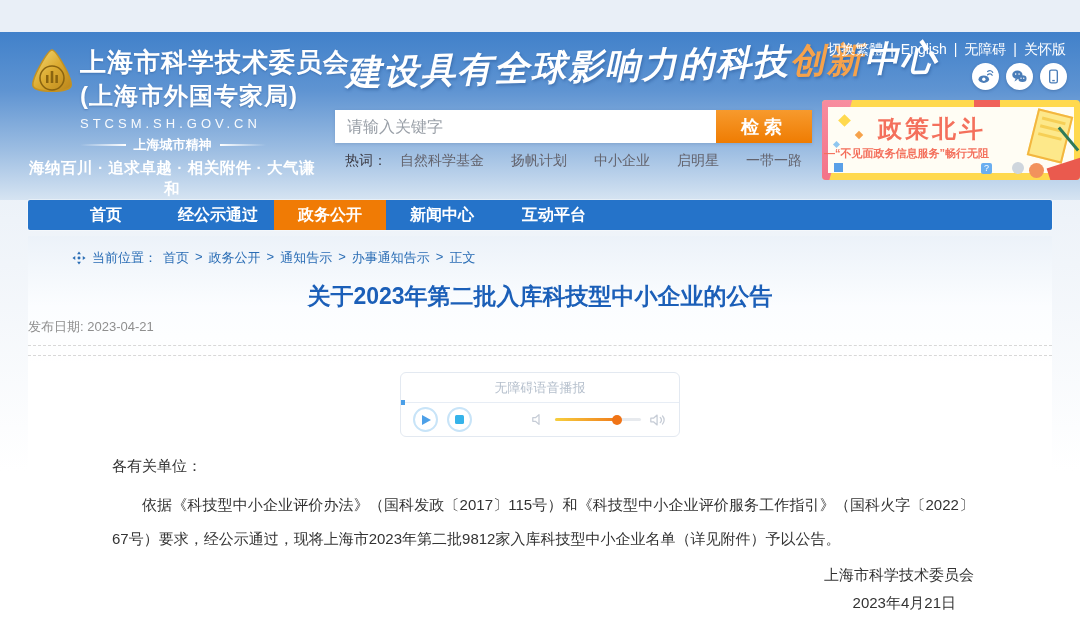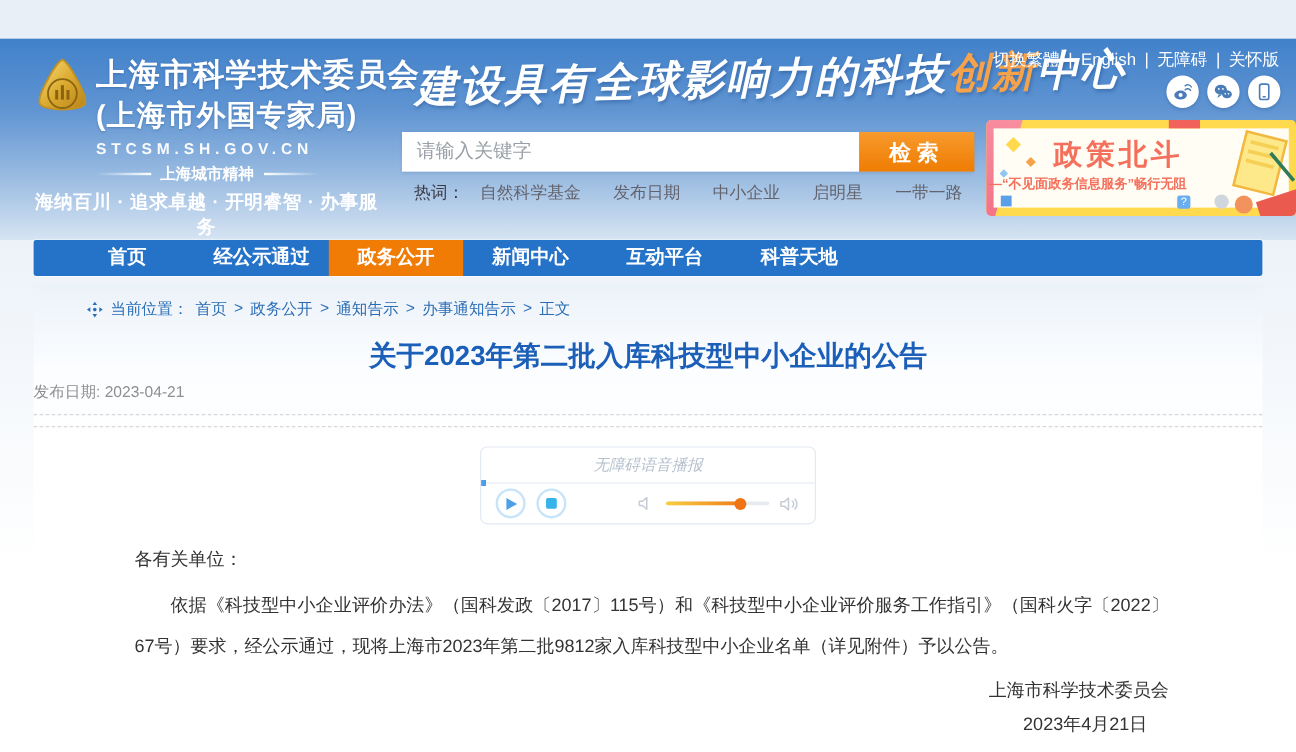--- a/index.html
+++ b/index.html
@@ -7,21 +7,21 @@
   .page { position:relative; width:1080px; height:627px; overflow:hidden;
           background:linear-gradient(180deg,#dfe8f3 0%,#eef3f9 30%,#ffffff 70%);margin-top:32px; }
 
   
   .site-header { position:absolute; top:0; left:0; width:1080px; height:168px;
     background:linear-gradient(180deg,#4181ca 0%,#5f94d2 35%,#9cbde2 70%,#d6e4f2 100%); }
   .logo { position:absolute; left:28px; top:16px; width:48px; height:54px; }
   .brand-text { position:absolute; left:80px; top:13px; color:#fff; }
   .brand-name { font-size:26px; font-weight:bold; letter-spacing:1px; text-shadow:0 1px 2px rgba(25,65,125,.35); }
   .brand-sub  { font-size:24px; font-weight:bold; letter-spacing:1px; text-shadow:0 1px 2px rgba(25,65,125,.35); }
-  .brand-url  { font-size:13px; letter-spacing:4px; margin-top:4px; font-weight:bold; opacity:.95; }
+  .brand-url  { font-size:13px; letter-spacing:4px; margin-top:4px; font-weight:normal; opacity:.95; }
   .spirit { position:absolute; left:30px; top:104px; width:285px; display:flex; align-items:center;
             justify-content:center; gap:8px; color:#fff; font-size:13px; font-weight:bold; }
   .spirit-line-l { width:46px; height:2px; background:linear-gradient(90deg,transparent,#fff); }
   .spirit-line-r { width:46px; height:2px; background:linear-gradient(270deg,transparent,#fff); }
   .motto { position:absolute; left:24px; top:126px; width:296px; text-align:center; color:#fff;
            font-size:15.5px; font-weight:bold; letter-spacing:.5px; }
   .slogan { position:absolute; left:346px; top:10px; font-size:35px; font-style:italic; font-weight:bold;
             color:#fff; letter-spacing:2px; transform:rotate(-1.5deg); text-shadow:1px 2px 3px rgba(20,60,120,.35); white-space:nowrap; }
   .slogan .hl { color:#f6a24b; }
   .top-links { position:absolute; top:9px; right:14px; display:flex; gap:7px; font-size:14px; color:#fff; }
@@ -77,21 +77,21 @@
   .content-card { position:absolute; left:28px; top:204px; width:1024px; height:423px;
               background:linear-gradient(180deg,#ecf2f9 0px,#fbfdff 70px,#ffffff 130px); }
   .breadcrumb { display:flex; align-items:center; gap:6px; padding:13px 0 0 44px; font-size:13px; color:#2a6db5; height:31px; }
   .breadcrumb .crumb { cursor:pointer; white-space:nowrap; }
   .article-title { margin-top:14px; text-align:center; font-size:23px; font-weight:bold; color:#1b5fb8; }
   .article-date { margin-top:6px; text-align:left; font-size:13px; color:#8f8f8f; }
   .dash { margin-top:9px; border-top:1px dashed #d8d8d8; height:0; }
   .dash + .dash { margin-top:9px; }
 
   
-  .audio-player { margin:16px auto 0; width:280px; border:1px solid #e3e9f1; border-radius:6px; background:#fff;font-style:italic; }
+  .audio-player { margin:16px auto 0; width:280px; border:1px solid #e3e9f1; border-radius:6px; background:#fff; }
   .audio-title { height:29px; line-height:29px; text-align:center; font-size:13px; color:#b5bfcc; }
   .audio-divider { position:relative; height:1px; background:#e7edf5; }
   .audio-divider::before { content:""; position:absolute; left:0; top:-2px; width:4px; height:5px; background:#4a9fe8; }
   .audio-controls { height:33px; display:flex; align-items:center; padding:0 12px; }
   .ctl-btn { width:25px; height:25px; border-radius:50%; border:2px solid #c8e4f8; background:#fff;
              display:flex; align-items:center; justify-content:center; margin-right:9px; cursor:pointer; }
   .play-tri { width:0; height:0; border-left:9px solid #4da0e8; border-top:5.5px solid transparent;
               border-bottom:5.5px solid transparent; margin-left:2px; }
   .stop-sq { width:9px; height:9px; background:#35b3ea; border-radius:1.5px; }
   .vol-group { margin-left:auto; display:flex; align-items:center; gap:8px; }
@@ -133,21 +133,21 @@
       <div class="brand-name">上海市科学技术委员会</div>
       <div class="brand-sub">(上海市外国专家局)</div>
       <div class="brand-url">STCSM.SH.GOV.CN</div>
     </div>
 
     <div class="spirit">
       <i class="spirit-line-l"></i>
       <span>上海城市精神</span>
       <i class="spirit-line-r"></i>
     </div>
-    <div class="motto">海纳百川 · 追求卓越 · 开明睿智 · 办事服务</div>
+    <div class="motto">海纳百川 · 追求卓越 · 相关附件 · 大气谦和</div>
 
     <div class="slogan"><span>建设具有全球影响力的科技</span><span class="hl">创新</span><span>中心</span></div>
 
     <div class="top-links">
 
     <span class="top-link">切换繁體</span>
         <span class="top-link">|</span>
         <span class="top-link">English</span>
         <span class="top-link">|</span>
         <span class="top-link">无障碍</span>
@@ -185,21 +185,21 @@
 
     <div class="search-row">
       <input class="search-input" type="text" placeholder="请输入关键字" style="">
       <button class="search-btn">检索</button>
     </div>
     <div class="hot-row">
       <span class="hot-label">热词：</span>
       <span style="display:flex;gap:27px">
 
       <span>自然科学基金</span>
-          <span>发布日期</span>
+          <span>扬帆计划</span>
           <span>中小企业</span>
           <span>启明星</span>
           <span>一带一路</span>
           <span>重大专项</span>
         </span>
     </div>
 
     <div class="banner">
       <span class="banner-ribbon-left"></span>
       <div class="banner-inner"></div>
@@ -229,21 +229,20 @@
 
       <div class="nav-item">经公示通过</div>
 
       <div class="nav-item active">政务公开</div>
 
       <div class="nav-item">新闻中心</div>
 
       <div class="nav-item">互动平台</div>
 
 
-      <div class="nav-item">科普天地</div>
     </nav>
 
   <main class="content-card">
 
     <div class="breadcrumb">
       <svg width="14" height="14" viewBox="0 0 16 16" fill="#2a6db5">
         <path d="M8 0.5l2.2 3.2H5.8z"></path>
           <path d="M8 15.5l-2.2-3.2h4.4z"></path>
         <path d="M0.5 8l3.2-2.2v4.4z"></path>
           <path d="M15.5 8l-3.2 2.2V5.8z"></path>

